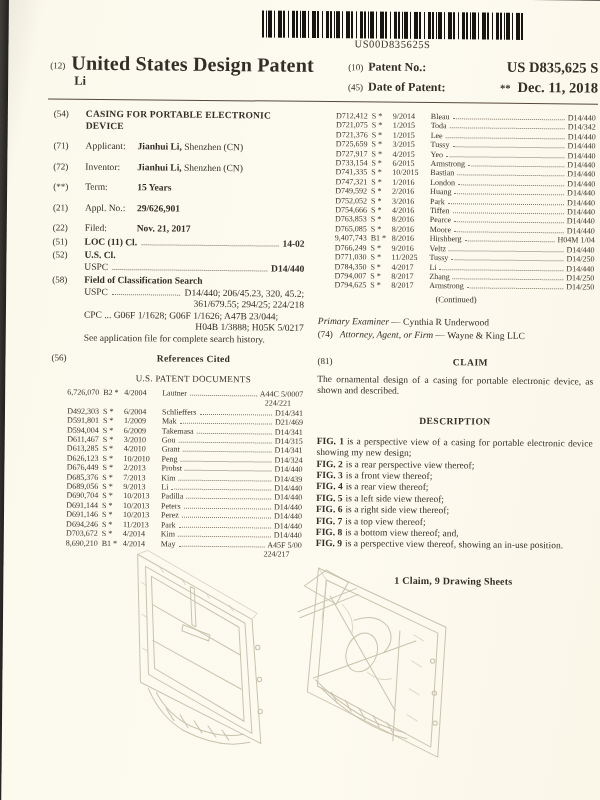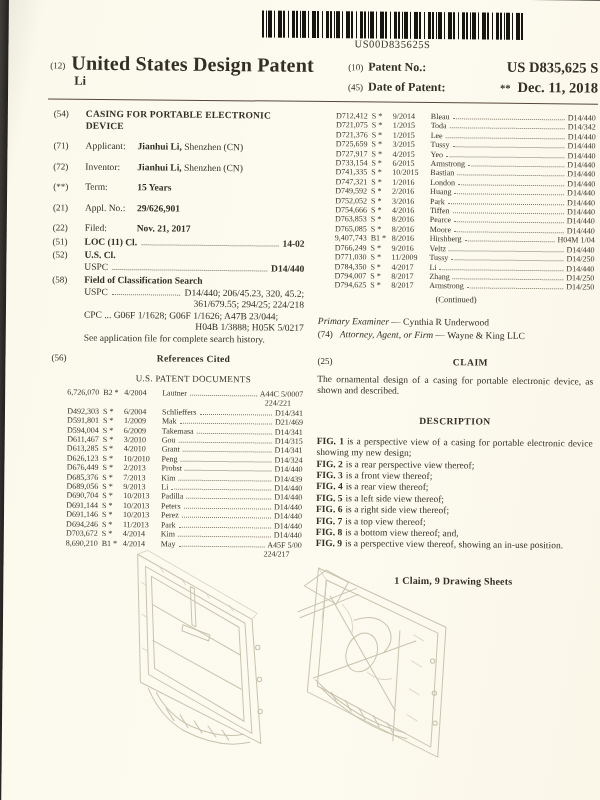--- a/index.html
+++ b/index.html
@@ -572,21 +572,21 @@
               <span class="rlead"></span>
               <span>D14/440</span>
             </div>
 
           </div>
 
           <div>
             <div class="rrow">
               <span class="rnum">D771,030</span>
               <span class="rkind">S *</span>
-              <span class="rdate">11/2009</span>
+              <span class="rdate">11/2025</span>
               <span>Tussy</span>
               <span class="rlead"></span>
               <span>D14/250</span>
             </div>
 
           </div>
 
           <div>
             <div class="rrow">
               <span class="rnum">D784,350</span>
@@ -622,21 +622,21 @@
             </div>
 
           </div>
         </div>
       <div class="continued">(Continued)</div>
 
       <div class="examiner"><span class="ital">Primary Examiner</span> <span>— Cynthia R Underwood</span></div>
       <div class="examiner" style="margin-top:1px;"><span class="attny-code">(74)</span><span class="ital">Attorney, Agent, or Firm</span> <span>— Wayne &amp; King LLC</span></div>
 
       <div class="sechead">
-        <span class="sc-code">(25)</span>
+        <span class="sc-code">(81)</span>
         <span class="sc-title">CLAIM</span>
       </div>
       <div class="claim-text">The ornamental design of a casing for portable electronic device, as shown and described.</div>
 
       <div class="desc-title">DESCRIPTION</div>
 
       <div class="figs">
 
           <div><b class="figlab">FIG. 1</b><span>is a perspective view of a casing for portable electronic device showing my new design;</span></div>
 

